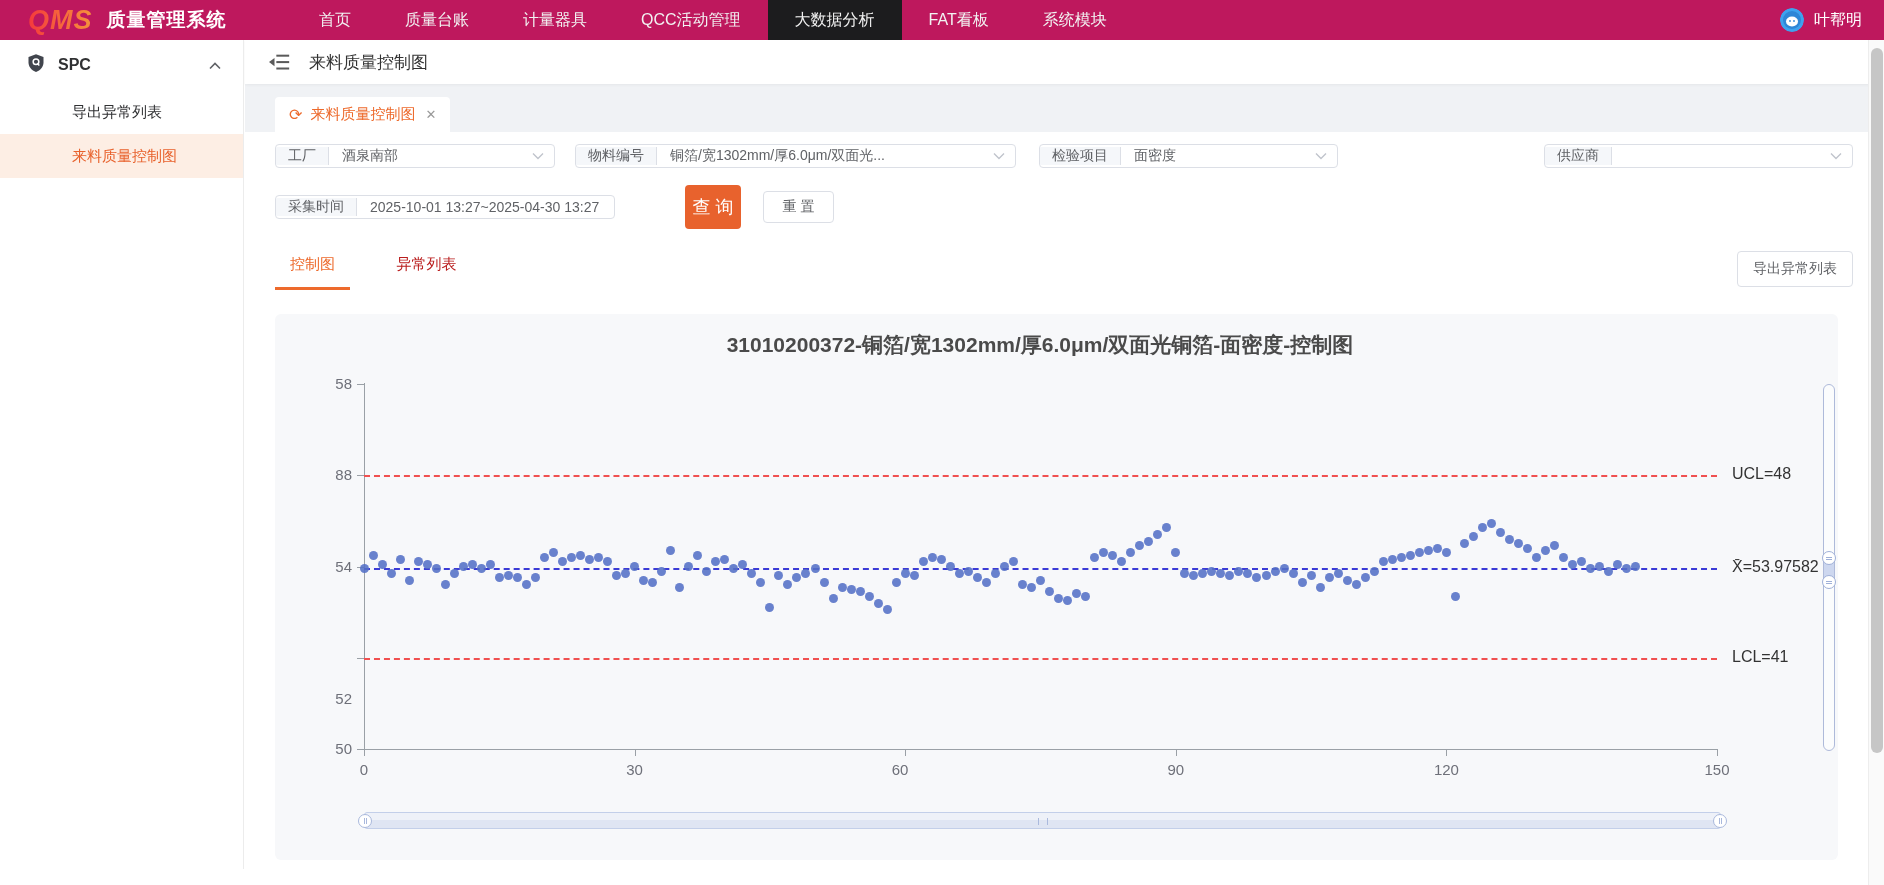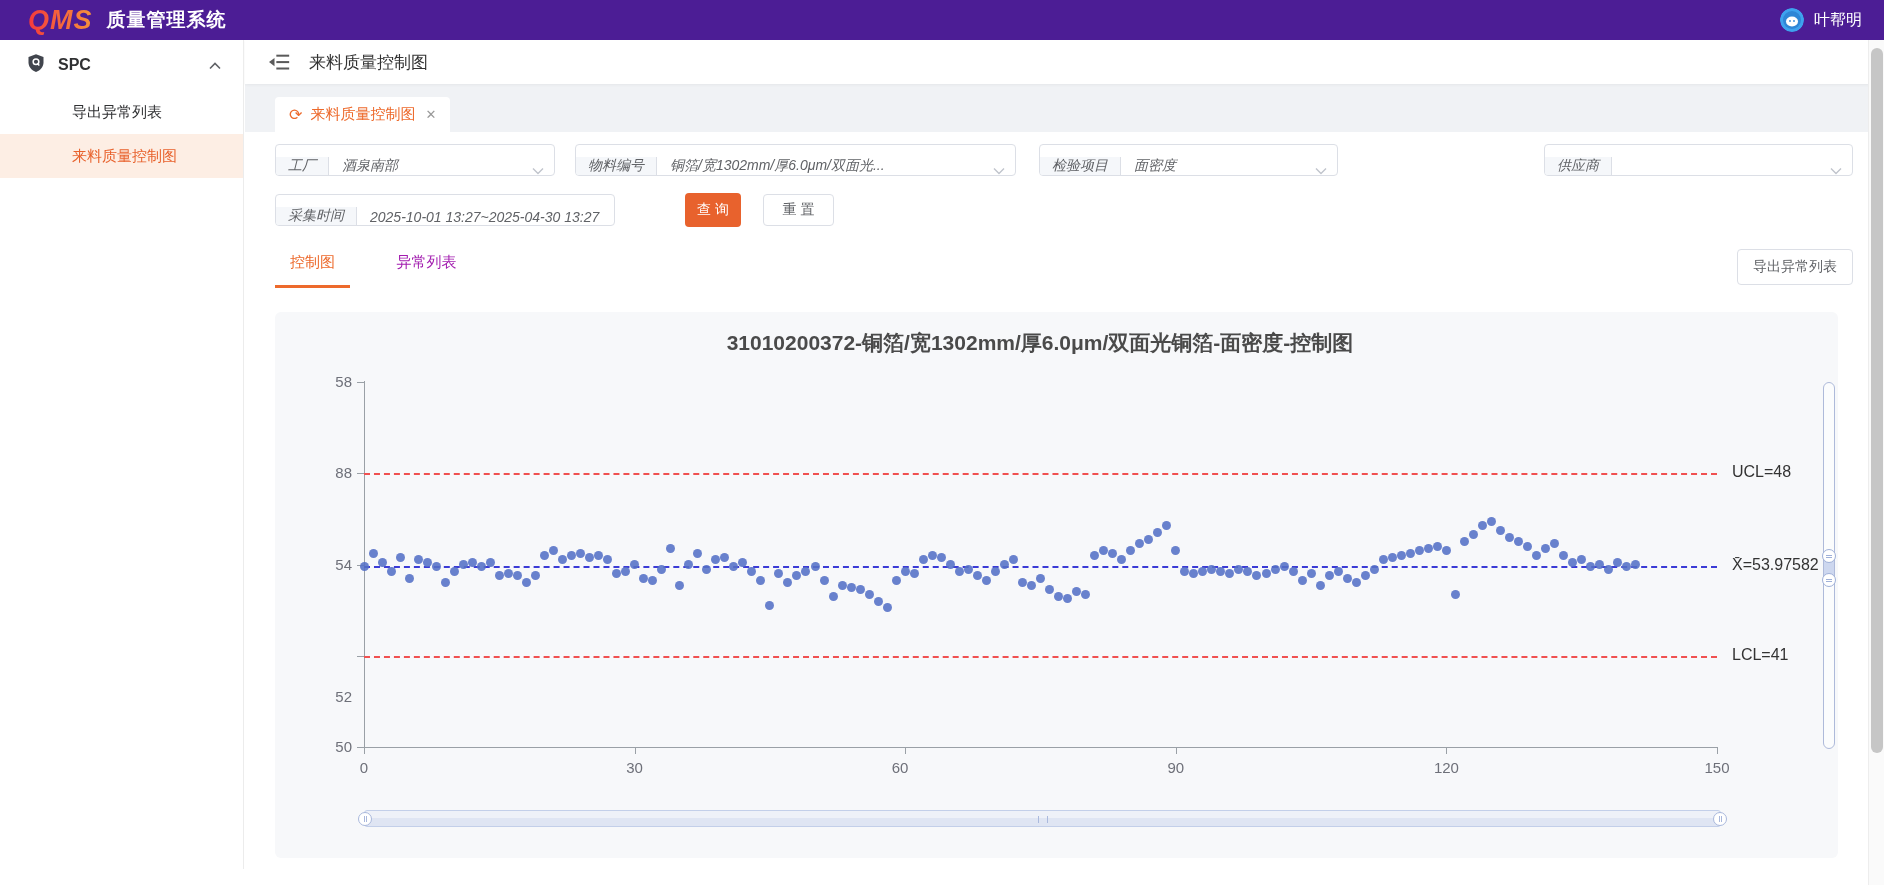--- a/index.html
+++ b/index.html
@@ -1,21 +1,21 @@
 <!DOCTYPE html>
 <html><head>
 <meta charset="utf-8">
 <style>
   * { margin:0; padding:0; box-sizing:border-box; }
   html,body { width:1884px; height:885px; overflow:hidden; background:#fff;
     font-family:"Liberation Sans","DejaVu Sans",sans-serif; }
 
   
   .navbar { position:absolute; left:0; top:0; width:1884px; height:40px;
-    background:#4c1d95; display:flex; align-items:center; z-index:30; }
+    background:#be185d; display:flex; align-items:center; z-index:30; }
   .brand { display:flex; align-items:center; padding-left:28px; width:292px; }
   .brand-logo { font-size:27px; font-weight:bold; font-style:italic; letter-spacing:1px;
     background:linear-gradient(90deg,#f5393c,#f5933c);
     -webkit-background-clip:text; background-clip:text; color:transparent; }
   .brand-title { color:#fff; font-size:19px; font-weight:bold; margin-left:14px; letter-spacing:1px; }
   .nav-menu { display:flex; align-items:stretch; height:40px; }
   .nav-item { color:#f2f2f2; font-size:16px; padding:0 27px; display:flex; align-items:center;
     cursor:pointer; height:40px; }
   .nav-item.active { background:#1c1c1e; }
   .nav-right { margin-left:auto; display:flex; align-items:center; padding-right:22px; gap:10px; }
@@ -42,42 +42,42 @@
     padding:0 14px; gap:8px; cursor:pointer; margin-top:13px; }
   .refresh-glyph { color:#ed6a2c; font-size:16px; line-height:1; }
   .tag-label { color:#ed6a2c; font-size:15px; }
   .tag-close { color:#999; font-size:13px; margin-left:2px; }
 
   .content { padding:12px 31px 0 30px; }
 
   
   .filter-row { display:flex; align-items:center; }
   .filter-row.second { margin-top:17px; }
-  .fgroup { height:32px; border:1px solid #dcdfe6; border-radius:4px; display:flex; align-items:flex-end;
-    overflow:hidden; background:#fff;font-style:italic; }
+  .fgroup { height:24px; border:1px solid #dcdfe6; border-radius:4px; display:flex; align-items:center;
+    overflow:hidden; background:#fff; }
   .flabel { background:#f5f7fa; border-right:1px solid #dcdfe6; display:flex; align-items:center;
     justify-content:center; font-size:14px; color:#606266; padding:0 12px; white-space:nowrap; }
   .fvalue { flex:1; display:flex; align-items:center; padding:0 8px 0 13px; font-size:14px; color:#606266;
     white-space:nowrap; overflow:hidden; }
   .fcaret { display:flex; align-items:center; padding-right:10px; color:#c0c4cc; }
   .g-factory { width:280px; }
   .g-material { width:441px; margin-left:20px; }
   .g-inspection { width:299px; margin-left:23px; }
   .g-supplier { width:309px; margin-left:auto; }
   .g-time { width:340px; }
-  .btn-query { margin-left:70px; width:56px; height:34px; background:#e8622d; color:#fff; border:none;
-    border-radius:4px; font-size:14px; cursor:pointer; font-family:inherit; }
+  .btn-query { margin-left:70px; width:56px; height:44px; background:#e8622d; color:#fff; border:none;
+    border-radius:4px; font-size:18px; cursor:pointer; font-family:inherit; }
   .btn-reset { margin-left:22px; width:71px; height:32px; background:#fff; color:#606266;
     border:1px solid #dcdfe6; border-radius:4px; font-size:14px; cursor:pointer; font-family:inherit; }
 
   
   .tabs-row { margin-top:26px; position:relative; height:40px; }
   .tab { display:inline-block; font-size:15px; cursor:pointer; padding-bottom:13px; }
   .tab.active { color:#ed6a2c; border-bottom:3px solid #ed6a2c; padding-left:15px; padding-right:15px; }
-  .tab.plain { color:#a21caf; margin-left:42px;text-align:right; }
+  .tab.plain { color:#b91c1c; margin-left:42px;text-align:right; }
   .btn-export { position:absolute; right:0; top:-4px; height:36px; padding:0 15px; background:#fff;
     border:1px solid #dcdfe6; border-radius:4px; font-size:14px; color:#606266; cursor:pointer;
     font-family:inherit; }
 
   
   .chart-card { margin-top:19px; width:1563px; height:546px; background:#f7f8fa; border-radius:6px;
     position:relative; }
   .chart-title { position:absolute; top:17px; left:0; width:1530px; text-align:center; font-size:21px;
     font-weight:bold; color:#4a4a4a; }
   .plot { position:absolute; left:89px; top:70px; width:1353px; height:365px; }
@@ -119,20 +119,29 @@
   .scroll-thumb { position:absolute; left:2px; width:12px; top:8px; height:705px; background:#c6c6c6;
     border-radius:7px; cursor:pointer; }
 </style>
 </head>
 <body>
 
 <div class="navbar">
   <div class="brand">
     <span class="brand-logo">QMS</span>
     <span class="brand-title">质量管理系统</span>
+  </div>
+  <div class="nav-menu">
+    <div class="nav-item">首页</div>
+    <div class="nav-item">质量台账</div>
+    <div class="nav-item">计量器具</div>
+    <div class="nav-item">QCC活动管理</div>
+    <div class="nav-item active">大数据分析</div>
+    <div class="nav-item">FAT看板</div>
+    <div class="nav-item">系统模块</div>
   </div>
   <div class="nav-right">
     <span class="avatar">
       <svg width="24" height="24" viewBox="0 0 24 24">
         <circle cx="12" cy="12" r="12" fill="#3ea2ee"></circle>
         <circle cx="12" cy="12" r="9" fill="#2f86d6"></circle>
         <ellipse cx="12" cy="13.5" rx="6" ry="5" fill="#ffffff"></ellipse>
         <circle cx="10" cy="13" r="0.9" fill="#2f86d6"></circle>
         <circle cx="14" cy="13" r="0.9" fill="#2f86d6"></circle>
       </svg>

